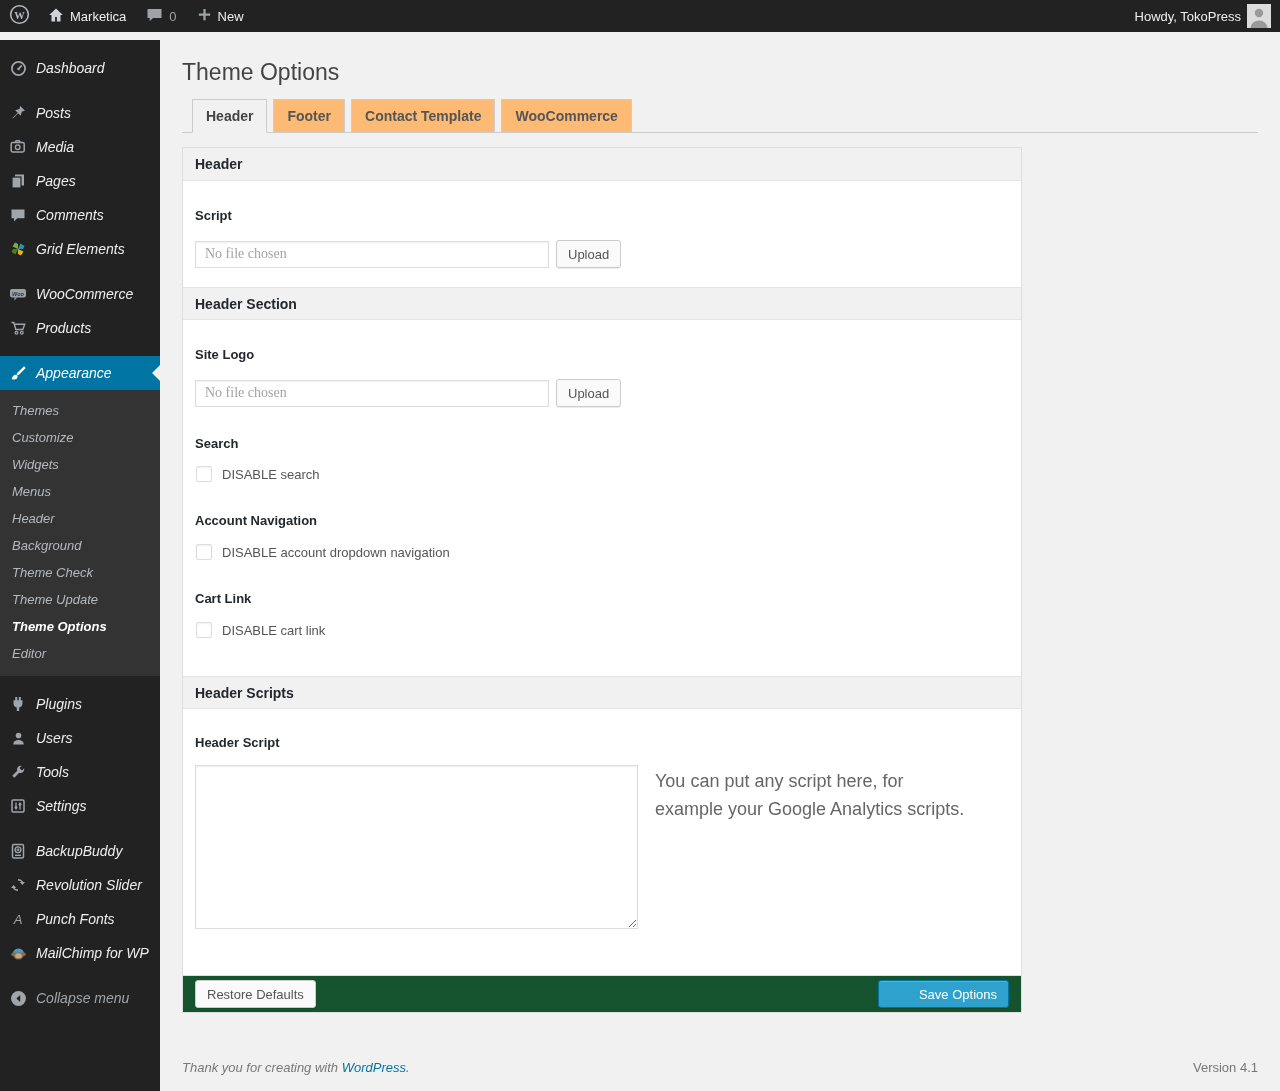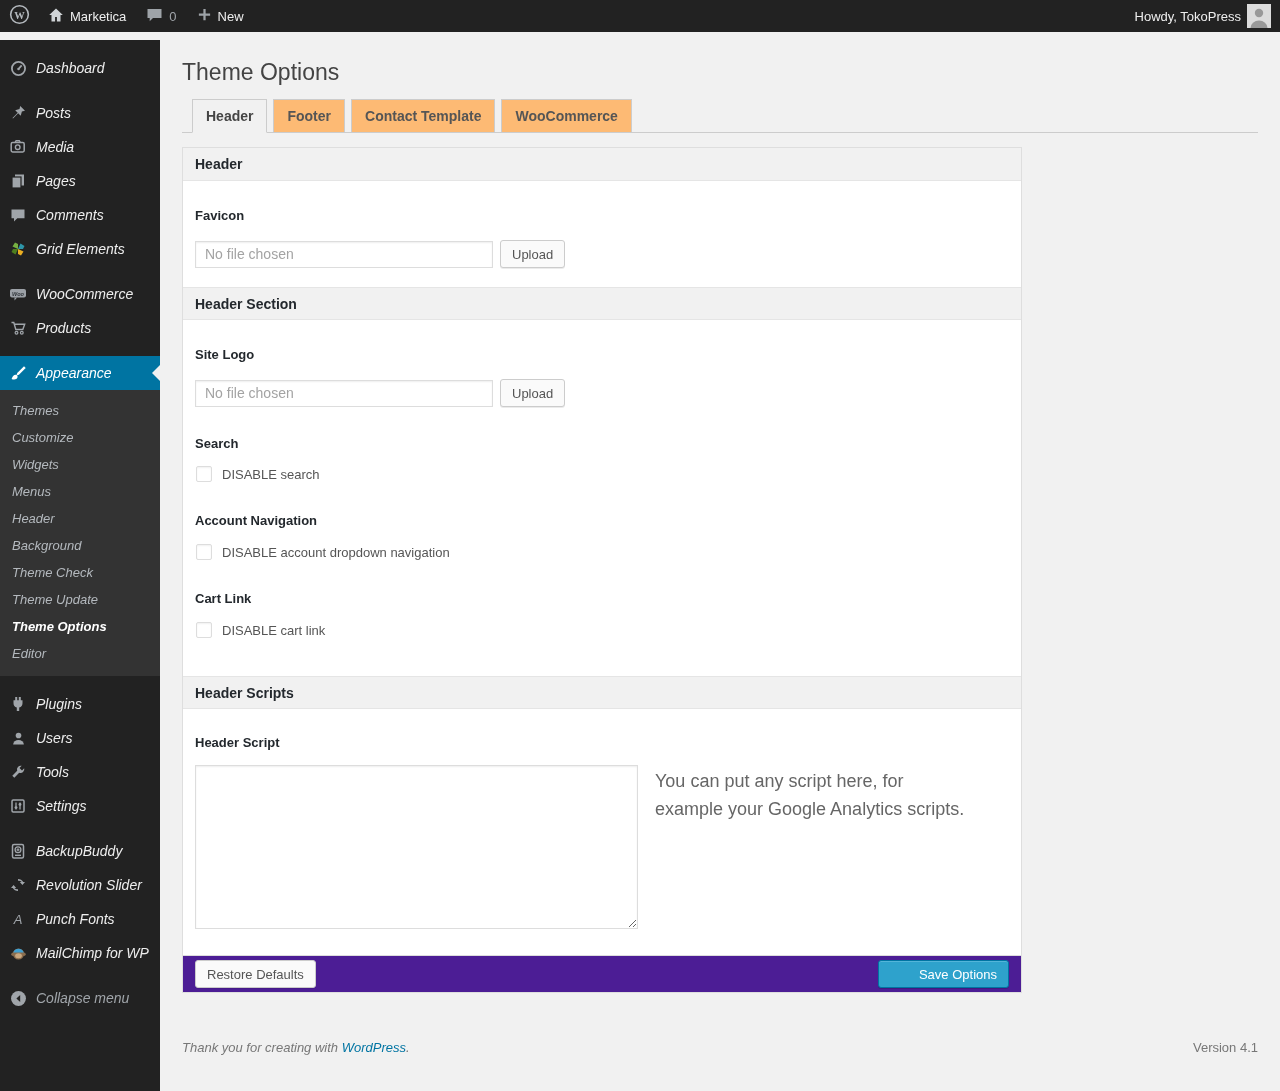--- a/index.html
+++ b/index.html
@@ -47,42 +47,42 @@
   .section-bar { height:33px; display:flex; align-items:center; padding:0 12px;
     background:#f1f1f1; border-bottom:1px solid #e5e5e5; font-size:14px; font-weight:600; color:#23282d; }
   .section-bar.bt { border-top:1px solid #e5e5e5; }
   .panel-body { padding:0 12px; }
 
   .field-label { font-size:13px; font-weight:bold; color:#23282d; line-height:16px; }
   .mt26 { margin-top:26px; } .mt27 { margin-top:27px; } .mt29 { margin-top:29px; } .mt31 { margin-top:31px; }
   .mb19 { margin-bottom:19px; } .mb22 { margin-bottom:38px; }
 
   .upload-row { display:flex; align-items:center; margin-top:16px; }
-  .file-input { width:298px; height:27px; border:1px solid #ddd; background:#fff; padding:0 9px;
+  .file-input { width:354px; height:27px; border:1px solid #ddd; background:#fff; padding:0 9px;
     font-size:14px; color:#a3a3a3; box-shadow:inset 0 1px 2px rgba(0,0,0,.07);
-    font-family:Liberation Sans, sans-serif; }
+    font-family:Liberation Serif, serif; }
   .btn { display:inline-flex; align-items:center; justify-content:center; height:28px; padding:0 11px;
     border:1px solid #ccc; border-radius:3px; background:#fafafa; color:#555; font-size:13px;
     cursor:pointer; box-shadow:0 1px 0 rgba(0,0,0,.08); font-family:"Liberation Sans", sans-serif; white-space:nowrap; }
   .upload-row .btn { margin-left:7px; }
 
   .check-row { display:flex; align-items:center; margin-top:14px; }
   .check-row.g15 { margin-top:15px; }
   input[type="checkbox"] { appearance:none; -webkit-appearance:none; width:16px; height:16px;
     border:1px solid #ddd; border-radius:2px; background:#fff; margin:0 10px 0 1px;
     box-shadow:inset 0 1px 2px rgba(0,0,0,.06); cursor:pointer; }
   .check-label { font-size:13px; color:#555; }
 
   .script-row { display:flex; margin-top:14px; }
   .script-area { width:443px; height:164px; border:1px solid #ddd; padding:6px 8px; resize:both;
     font:13px "Liberation Mono","DejaVu Sans Mono",monospace; color:#333;
     box-shadow:inset 0 1px 2px rgba(0,0,0,.07); }
   .helper { margin-left:17px; font-size:18px; color:#666; width:310px; line-height:1.55; padding-top:3px; }
 
-  .panel-footer { margin-top:26px; background:#4c1d95; border-top:1px solid #ddd;
+  .panel-footer { margin-top:46px; background:#14532d; border-top:1px solid #ddd;
     padding:4px 12px; display:flex; align-items:center; justify-content:space-between; }
   .btn-primary { background:#2ea2cc; border-color:#0074a2; color:#fff;
     box-shadow:inset 0 1px 0 rgba(120,200,230,.5), 0 1px 0 rgba(0,0,0,.15);padding-left:40px; }
 
   #page-footer { display:flex; justify-content:space-between; align-items:center;
     margin-top:47px; font-size:13px; color:#777; }
   .thanks { font-style:italic; }
   .thanks a { color:#0074a2; text-decoration:none; font-style:italic; cursor:pointer; }
 </style>
 </head>
@@ -335,21 +335,21 @@
     <div class="nav-tab">Contact Template</div>
     <div class="nav-tab">WooCommerce</div>
   </div>
 
   <div class="panel">
 
     <div class="section-bar">
       <span>Header</span>
     </div>
     <div class="panel-body">
-      <div class="field-label mt27">Favicon</div>
+      <div class="field-label mt27">Script</div>
       <div class="upload-row mb19">
         <input class="file-input" type="text" readonly="" value="No file chosen" style="">
         <button class="btn">Upload</button>
       </div>
     </div>
 
     <div class="section-bar bt">
       <span>Header Section</span>
     </div>
     <div class="panel-body">

